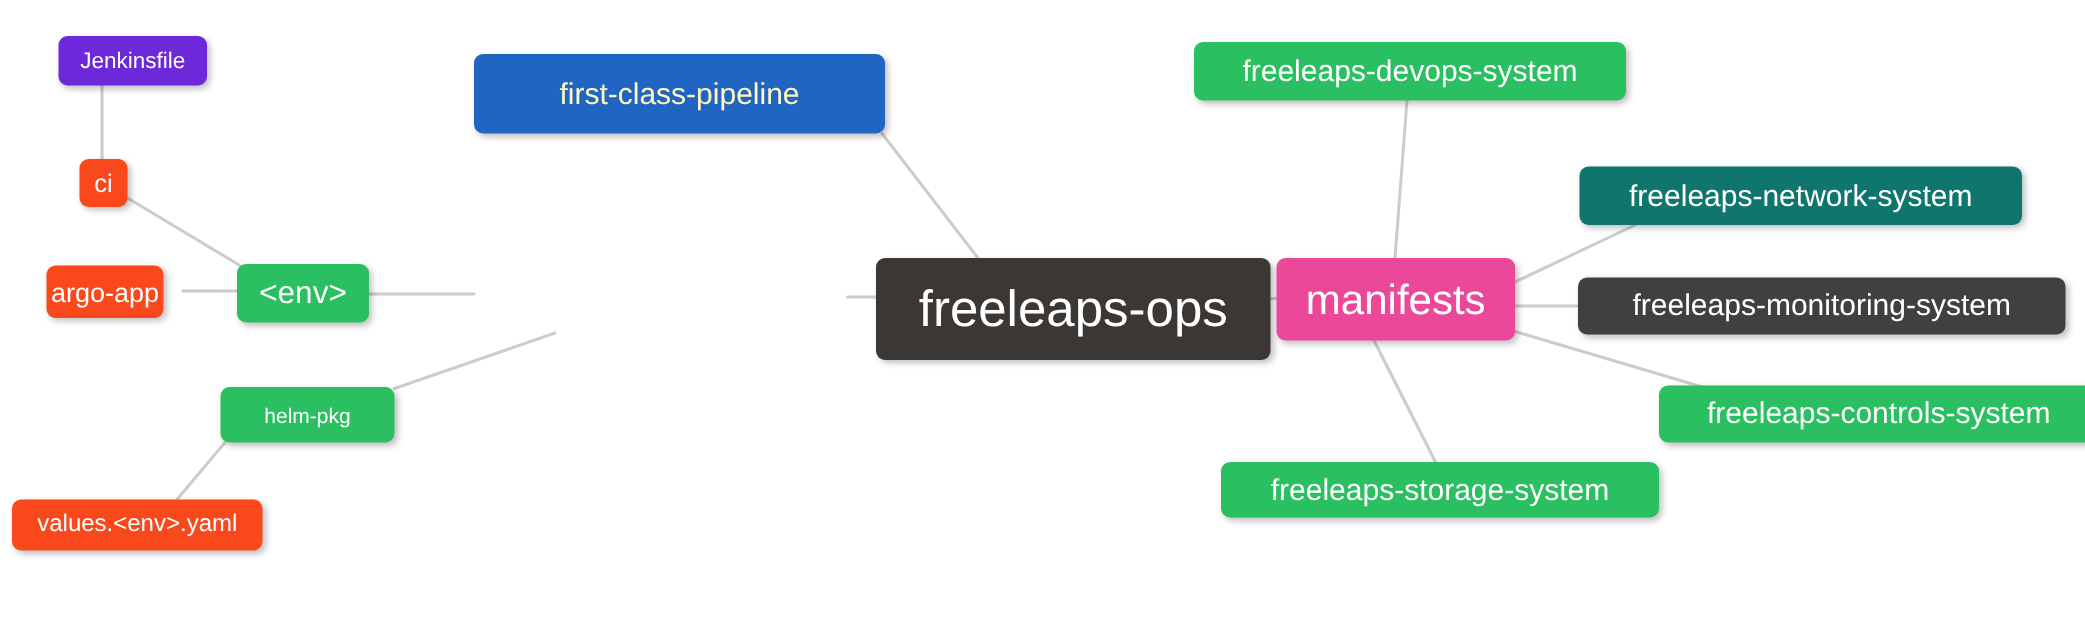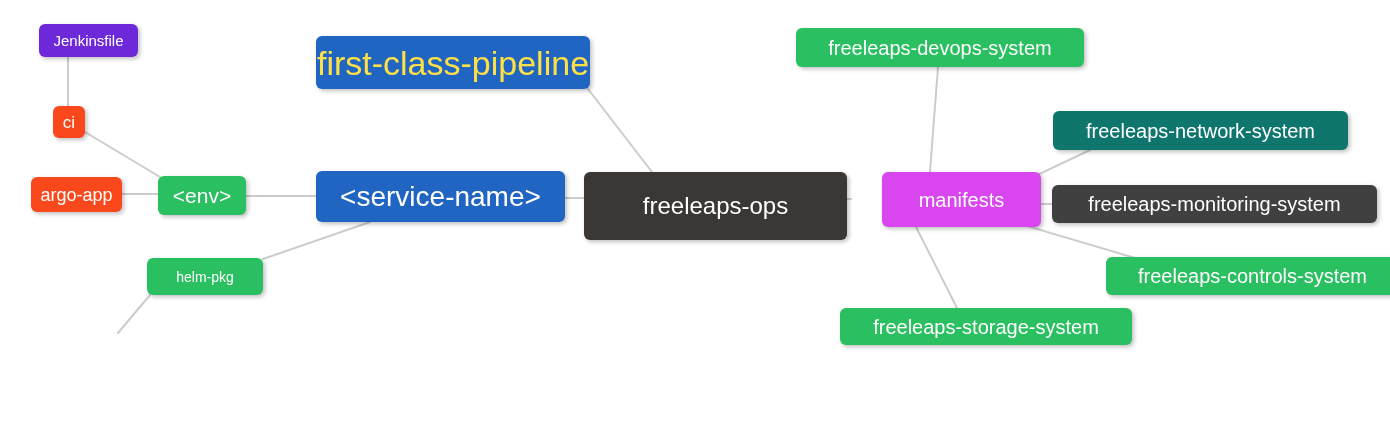--- a/index.html
+++ b/index.html
@@ -47,27 +47,27 @@
       <line x1="588" y1="89" x2="652" y2="172" stroke="#cccccc" stroke-width="2" stroke-linecap="round"></line>
       <line x1="565" y1="198" x2="584" y2="198" stroke="#cccccc" stroke-width="2" stroke-linecap="round"></line>
       <line x1="847" y1="199" x2="851" y2="199" stroke="#cccccc" stroke-width="2" stroke-linecap="round"></line>
       <line x1="938" y1="67" x2="930" y2="172" stroke="#cccccc" stroke-width="2" stroke-linecap="round"></line>
       <line x1="1010" y1="188" x2="1090" y2="150" stroke="#cccccc" stroke-width="2" stroke-linecap="round"></line>
       <line x1="1010" y1="204" x2="1052" y2="204" stroke="#cccccc" stroke-width="2" stroke-linecap="round"></line>
       <line x1="1010" y1="221" x2="1135" y2="258" stroke="#cccccc" stroke-width="2" stroke-linecap="round"></line>
       <line x1="916" y1="227" x2="957" y2="308" stroke="#cccccc" stroke-width="2" stroke-linecap="round"></line>
     </svg>
 
-<div class="node" style="left: 584px; top: 172px; width: 263px; height: 68px; font-size: 24px; background: rgb(59, 55, 52); color: rgb(255, 255, 255);">freeleaps-ops</div>
-    <div class="node" style="left: 316px; top: 36px; width: 274px; height: 53px; font-size: 34px; background: rgb(32, 101, 193); color: #fde047;">first-class-pipeline</div>
-    <div class="node" style="left: 316px; top: 171px; width: 249px; height: 51px; font-size: 28px; background: rgb(32, 101, 193); color: rgb(255, 255, 255);">&lt;service-name&gt;</div>
-    <div class="node" style="left: 851px; top: 172px; width: 159px; height: 55px; font-size: 20px; background: #d946ef; color: rgb(255, 255, 255); margin-left: 31px;">manifests</div>
+<div class="node" style="left: 584px; top: 172px; width: 263px; height: 68px; font-size: 34px; background: rgb(59, 55, 52); color: rgb(255, 255, 255);">freeleaps-ops</div>
+    <div class="node" style="left: 316px; top: 36px; width: 274px; height: 53px; font-size: 20px; background: rgb(32, 101, 193); color: #fef9c3;">first-class-pipeline</div>
+    <div class="node" style="left: 851px; top: 172px; width: 159px; height: 55px; font-size: 28px; background: #ec4899; color: rgb(255, 255, 255);">manifests</div>
     <div class="node" style="left: 158px; top: 176px; width: 88px; height: 39px; font-size: 21px; background: rgb(42, 191, 96); color: rgb(255, 255, 255);">&lt;env&gt;</div>
     <div class="node" style="left: 147px; top: 258px; width: 116px; height: 37px; font-size: 14px; background: rgb(42, 191, 96); color: rgb(255, 255, 255);">helm-pkg</div>
     <div class="node" style="left: 53px; top: 106px; width: 32px; height: 32px; font-size: 17px; background: rgb(250, 72, 29); color: rgb(255, 255, 255);">ci</div>
-    <div class="node" style="left: 31px; top: 177px; width: 91px; height: 35px; font-size: 18px; background: rgb(250, 72, 29); color: rgb(255, 255, 255);">argo-app</div>
+    <div class="node" style="left: 31px; top: 177px; width: 78px; height: 35px; font-size: 18px; background: rgb(250, 72, 29); color: rgb(255, 255, 255);">argo-app</div>
+    <div class="node" style="left: 8px; top: 333px; width: 167px; height: 34px; font-size: 16px; background: rgb(250, 72, 29); color: rgb(255, 255, 255);">values.&lt;env&gt;.yaml</div>
     <div class="node" style="left: 19px; top: 24px; width: 99px; height: 33px; font-size: 15px; background: #6d28d9; color: rgb(255, 255, 255); margin-left: 20px;">Jenkinsfile</div>
     <div class="node" style="left: 796px; top: 28px; width: 288px; height: 39px; font-size: 20px; background: rgb(42, 191, 96); color: rgb(255, 255, 255);">freeleaps-devops-system</div>
     <div class="node" style="left: 1053px; top: 111px; width: 295px; height: 39px; font-size: 20px; background: #0f766e; color: rgb(255, 255, 255);">freeleaps-network-system</div>
     <div class="node" style="left: 1052px; top: 185px; width: 325px; height: 38px; font-size: 20px; background: #404040; color: rgb(255, 255, 255);">freeleaps-monitoring-system</div>
     <div class="node" style="left: 1106px; top: 257px; width: 293px; height: 38px; font-size: 20px; background: rgb(42, 191, 96); color: rgb(255, 255, 255);">freeleaps-controls-system</div>
-    <div class="node" style="left: 840px; top: 308px; width: 292px; height: 37px; font-size: 20px; background: rgb(42, 191, 96); color: rgb(255, 255, 255);">freeleaps-storage-system</div>
+    <div class="node" style="left: 814px; top: 308px; width: 292px; height: 37px; font-size: 20px; background: rgb(42, 191, 96); color: rgb(255, 255, 255);">freeleaps-storage-system</div>
   </div>
 
 </body></html>

